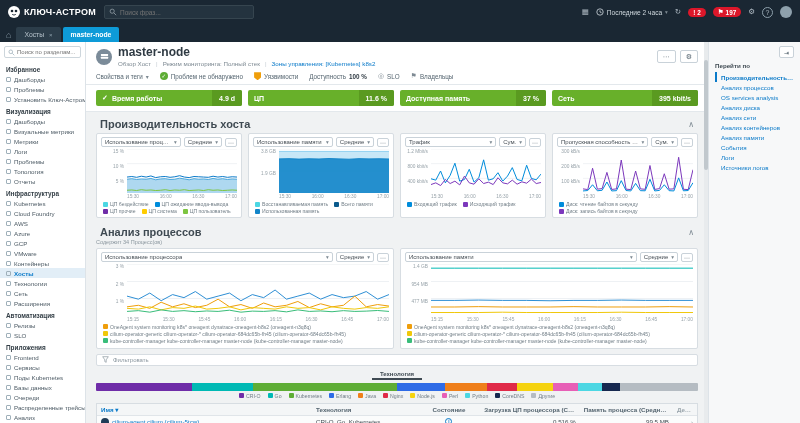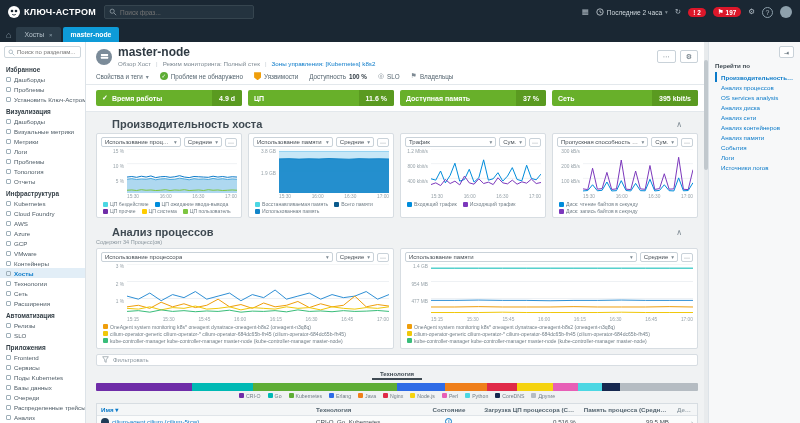--- a/index.html
+++ b/index.html
@@ -47,21 +47,21 @@
   .mi-shield{width:7px;height:8px;background:#ef9e0b;clip-path:polygon(0 0,100% 0,100% 65%,50% 100%,0 65%)}
   .mi-flag,.mi-target{color:#7e8a93;font-size:7px}
   .mi-chev{color:#7e8a93;font-size:6px}
   .meta-val{font-weight:bold;color:#2f3a43}
   .kpi-row{display:flex;gap:6px;padding:5px 10px;background:#fff;border-bottom:1px solid #e3e8ec}
   .kpi{flex:1;height:16px;background:#68b02a;border-radius:2px;display:flex;align-items:center;color:#fff;font-size:7px;overflow:hidden;cursor:pointer}
   .kpi .lab{flex:1;padding:0 6px;display:flex;gap:4px;align-items:center;font-weight:bold;white-space:nowrap;overflow:hidden}
   .kpi .kcheck{font-size:7px}
   .kpi .val{background:#5a9a20;align-self:stretch;display:flex;align-items:center;padding:0 7px;font-weight:bold;white-space:nowrap}
   .content{flex:1;overflow:hidden;padding:2px 10px 0}
-  .sec-head{display:flex;align-items:center;margin:4px 16px 3px}
+  .sec-head{display:flex;align-items:center;margin:4px 4px 3px}
   .sec-title{font-size:11px;font-weight:bold;color:#3f4a52}
   .collapse{margin-left:auto;color:#7e8a93;font-size:8px;cursor:pointer}
   .sec-sub{font-size:5.5px;color:#8a969e;margin:-2px 0 3px}
   .cards{display:flex;gap:6px}
   .chart-card{background:#fff;border:1px solid #d7dde2;border-radius:2px;padding:3px 4px;flex:1;min-width:0}
   .chart-head{display:flex;gap:3px;align-items:center;margin-bottom:2px}
   .select{border:1px solid #c9d2d9;border-radius:2px;padding:1px 3px;display:flex;align-items:center;gap:3px;background:#fff;color:#454d54;font-size:6px;cursor:pointer;white-space:nowrap}
   .select.grow{flex:1;min-width:0;justify-content:space-between}
   .sel-label{overflow:hidden;text-overflow:ellipsis;white-space:nowrap}
   .chev{color:#7e8a93;font-size:5.5px}

